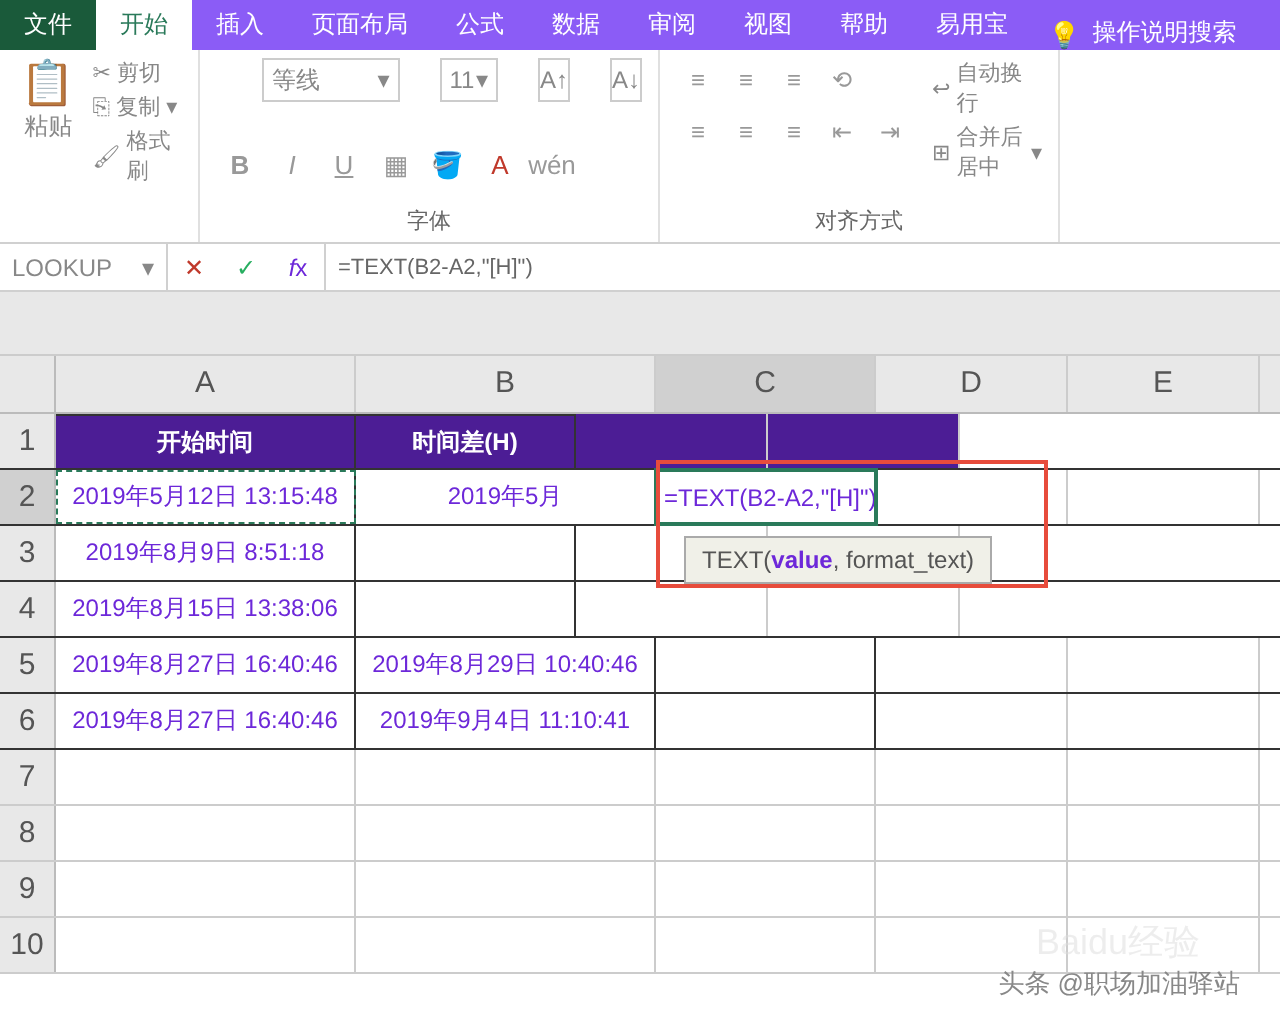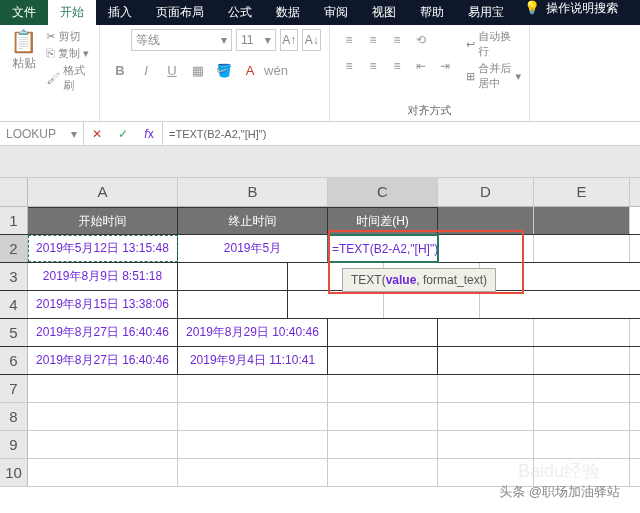--- a/index.html
+++ b/index.html
@@ -1,36 +1,36 @@
 <!DOCTYPE html>
 <html><head>
 <meta charset="utf-8">
 <style>
 * { box-sizing: border-box; margin: 0; padding: 0; font-family: "Microsoft YaHei", Arial, sans-serif; }
 body { background: #fff; width: 640px; height: 513px; overflow: hidden; font-size: 12px; }
 
-.menubar { background: #0f172a; height: 25px; display: flex; align-items: flex-start; color: #fff; }
+.menubar { background: #8b5cf6; height: 25px; display: flex; align-items: flex-end; color: #fff; }
 .menubar .tab { padding: 0 12px; height: 25px; line-height: 25px; cursor: pointer; }
 .menubar .tab.file { background: #1a5a3a; }
 .menubar .tab.active { background: #fff; color: #2a7a5a; }
 .menubar .bulb { margin-left: 8px; font-size: 13px; }
 .menubar .search-text { margin-left: 6px; }
 
 .ribbon { background: #fff; border-bottom: 1px solid #d0d0d0; height: 97px; display: flex; }
 .ribbon-group { border-right: 1px solid #e0e0e0; padding: 4px 8px 0; display: flex; flex-direction: column; justify-content: space-between; }
 .ribbon-label { text-align: center; color: #666; font-size: 11px; padding: 3px 0; }
 .clipboard { width: 100px; }
 .clip-main { display: flex; gap: 6px; }
 .paste-big { text-align: center; color: #888; width: 36px; }
 .paste-big .icon { font-size: 22px; line-height: 26px; }
 .clip-small { display: flex; flex-direction: column; gap: 2px; font-size: 11px; color: #888; }
 .clip-small div { display: flex; align-items: center; gap: 3px; }
 
 .font-group { width: 230px; }
-.font-row { display: flex; gap: 4px; align-items: center; margin-bottom: 8px; padding-left: 23px; }
+.font-row { display: flex; gap: 20px; align-items: center; margin-bottom: 20px; padding-left: 23px; }
 .font-select { border: 1px solid #ccc; height: 22px; padding: 0 4px; color: #888; background: #fff; display: flex; align-items: center; justify-content: space-between; }
 .font-name { width: 120px; }
 .font-size { width: 46px; }
 .font-btn { width: 22px; height: 22px; border: 1px solid #ccc; background: #fff; color: #888; text-align: center; line-height: 20px; }
 .fmt-row { display: flex; gap: 2px; }
 .fmt-btn { width: 24px; height: 24px; color: #999; text-align: center; line-height: 24px; font-size: 13px; }
 
 .align-group { width: 200px; }
 .align-row { display: flex; gap: 2px; margin-bottom: 4px; }
 .align-btn { width: 22px; height: 22px; color: #999; text-align: center; line-height: 22px; }
@@ -52,21 +52,21 @@
 .col-headers { display: flex; background: #e8e8e8; border-bottom: 1px solid #bbb; }
 .corner { width: 28px; height: 28px; border-right: 1px solid #bbb; background: #e8e8e8; }
 .col-h { height: 28px; border-right: 1px solid #ccc; text-align: center; line-height: 28px; color: #555; font-size: 15px; }
 .col-h.active { background: #d0d0d0; }
 .cA { width: 150px; } .cB { width: 150px; } .cC { width: 110px; } .cD { width: 96px; } .cE { width: 96px; }
 
 .row { display: flex; border-bottom: 1px solid #ccc; }
 .row-h { width: 28px; background: #e8e8e8; border-right: 1px solid #bbb; text-align: center; color: #555; font-size: 15px; display: flex; align-items: center; justify-content: center; }
 .row-h.active { background: #d0d0d0; }
 .cell { border-right: 1px solid #ccc; padding: 0 4px; display: flex; align-items: center; justify-content: center; font-size: 12px; color: #6d28d9; overflow: hidden; white-space: nowrap; }
-.r-header .cell { background: #737373; color: #fff; font-weight: normal; }
+.r-header .cell { background: #4c1d95; color: #fff; font-weight: bold; }
 .r1 { height: 28px; } .rdata { height: 28px; }
 
 .sel-a2 { outline: 1px dashed #2a7a5a; outline-offset: -1px; }
 .editing { outline: 2px solid #2a7a5a; outline-offset: -1px; justify-content: flex-start; }
 .red-box { position: absolute; border: 2px solid #e74c3c; pointer-events: none; }
 
 .tooltip { position: absolute; background: #f0f0e8; border: 1px solid #aaa; padding: 4px 8px; font-size: 12px; color: #555; }
 .tooltip b { font-weight: bold; color: #6d28d9; }
 
 .attrib { position: absolute; bottom: 12px; right: 20px; color: #888; font-size: 13px; }
@@ -136,20 +136,21 @@
       <div class="fmt-row">
         <div class="fmt-btn" style="font-weight:bold">B</div>
         <div class="fmt-btn" style="font-style:italic">I</div>
         <div class="fmt-btn" style="text-decoration:underline">U</div>
         <div class="fmt-btn">▦</div>
         <div class="fmt-btn">🪣</div>
         <div class="fmt-btn" style="color:#c0392b">A</div>
         <div class="fmt-btn">wén</div>
       </div>
     </div>
+    <div class="ribbon-label">字体</div>
   </div>
 
   <div class="ribbon-group align-group">
     <div class="align-main">
       <div>
         <div class="align-row">
           <div class="align-btn">≡</div>
           <div class="align-btn">≡</div>
           <div class="align-btn">≡</div>
           <div class="align-btn">⟲</div>
@@ -199,21 +200,20 @@
     <div class="col-h cA">A</div>
     <div class="col-h cB">B</div>
     <div class="col-h cC active">C</div>
     <div class="col-h cD">D</div>
     <div class="col-h cE">E</div>
   </div>
 
   <div class="row r1 r-header thick-border table-top">
     <div class="row-h">1</div>
     <div class="cell cA">开始时间</div>
-    <div class="cell cB">终止时间</div>
     <div class="cell cC">时间差(H)</div>
     <div class="cell cD"></div>
     <div class="cell cE"></div>
   </div>
 
   <div class="row rdata thick-border">
     <div class="row-h active">2</div>
     <div class="cell cA sel-a2">2019年5月12日 13:15:48</div>
     <div class="cell cB">2019年5月</div>
     <div class="cell cC editing">=TEXT(B2-A2,"[H]")</div>

